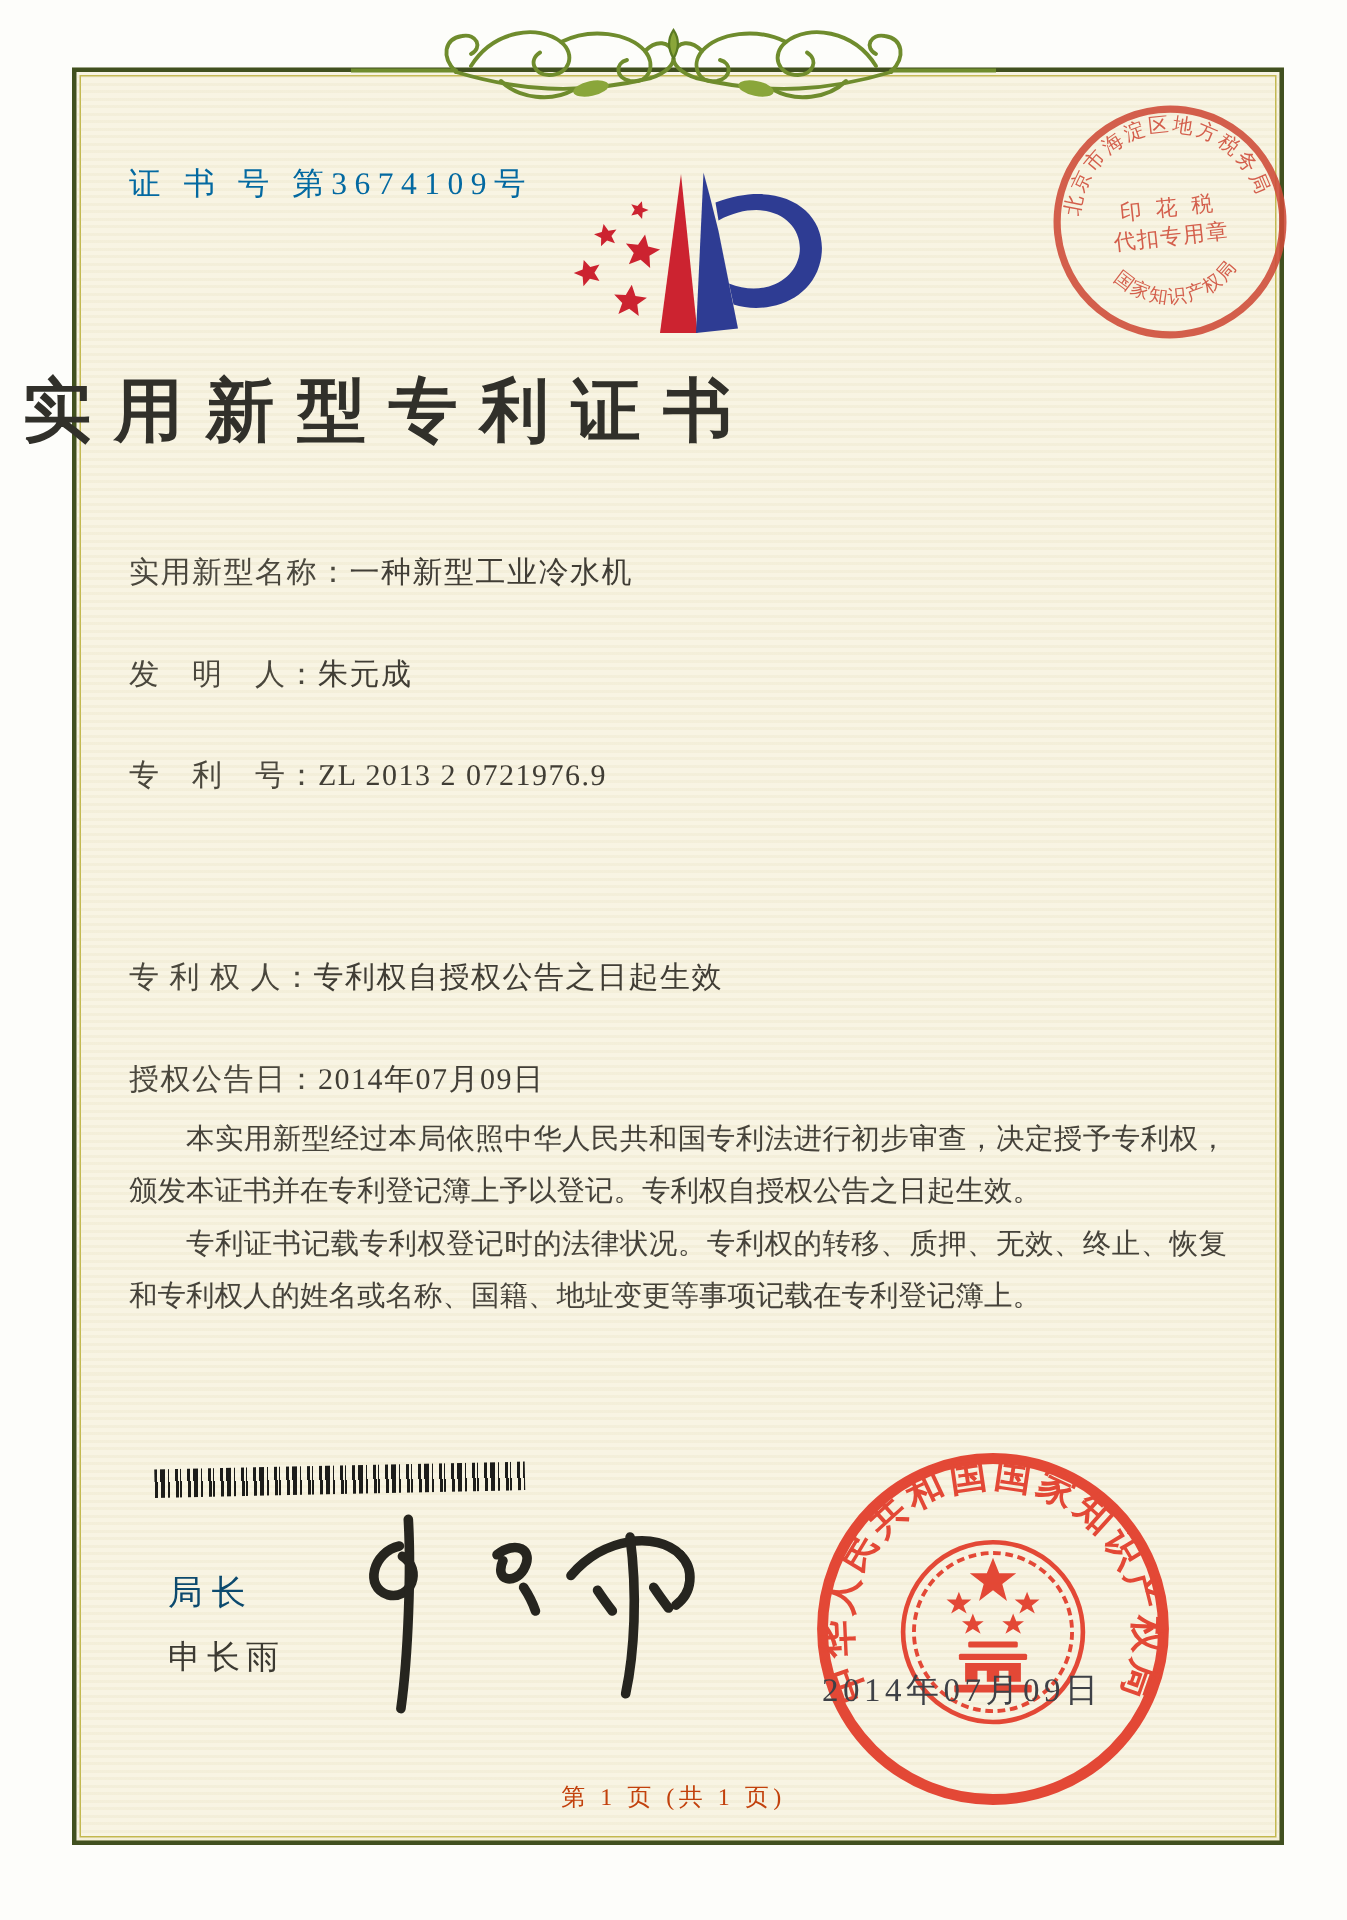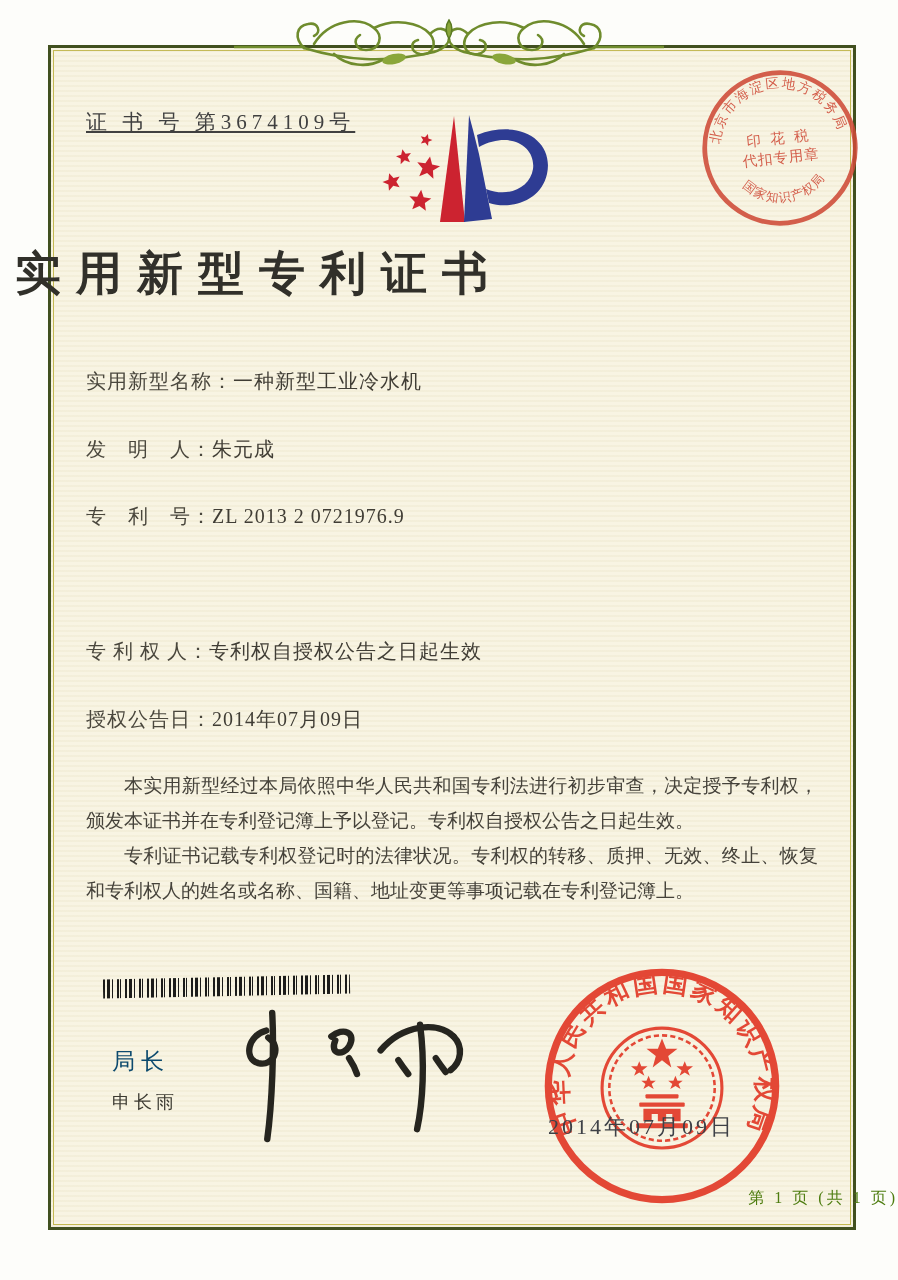--- a/index.html
+++ b/index.html
@@ -19,57 +19,57 @@
   .frame-texture{
     position:absolute;inset:0;
     background:repeating-linear-gradient(0deg, rgba(210,200,150,.12) 0 2px, rgba(255,255,255,0) 2px 5px);
   }
   .ornament-top{
     position:absolute;top:2px;left:50%;transform:translateX(-50%);
     width:430px;height:80px;
   }
   .cert-number{
     position:absolute;left:86px;top:108px;
-    font-size:21px;letter-spacing:5px;color:#404040;text-decoration:underline;
+    font-size:21px;letter-spacing:5px;color:#0369a1;
   }
   .logo{position:absolute;left:346px;top:102px;width:220px;height:140px;}
   .tax-stamp{position:absolute;left:698px;top:66px;width:164px;height:164px;transform:rotate(-6deg);opacity:.88;}
   .doc-title{
     position:absolute;top:243px;left:0;width:100%;text-align:left;
     font-size:46px;font-weight:700;color:#31302a;letter-spacing:15px;text-indent:15px;
   }
   .field-row{position:absolute;left:86px;font-size:20px;color:#46433a;letter-spacing:1px;white-space:nowrap;}
   .field-label{color:#4a473d;}
   .field-value{color:#403d35;}
   .body-text{
     position:absolute;left:86px;right:80px;top:742px;
-    font-size:19px;line-height:35px;color:#45423a;text-align:justify;margin-top:26px;
+    font-size:19px;line-height:35px;color:#45423a;text-align:justify;
   }
   .body-text p{margin:0;text-indent:2em;}
   .barcode{
     position:absolute;left:103px;top:977px;width:247px;height:19px;
     transform:rotate(-1.2deg);
     background:repeating-linear-gradient(90deg,
       #1c1c1a 0 2px, transparent 2px 4px,
       #1c1c1a 4px 7px, transparent 7px 9px,
       #1c1c1a 9px 10px, transparent 10px 14px,
       #1c1c1a 14px 16px, transparent 16px 17px,
       #1c1c1a 17px 18px, transparent 18px 22px);
   }
   .sig-title{position:absolute;left:112px;top:1046px;font-size:23px;letter-spacing:6px;color:#0c4a6e;font-family:"Liberation Sans","DejaVu Sans",sans-serif;}
-  .sig-name{position:absolute;left:112px;top:1090px;font-size:18px;letter-spacing:4px;color:#3c3a32;font-family:"Liberation Sans","DejaVu Sans",sans-serif;text-align:center;}
+  .sig-name{position:absolute;left:112px;top:1090px;font-size:22px;letter-spacing:4px;color:#3c3a32;font-family:"Liberation Sans","DejaVu Sans",sans-serif;text-align:center;}
   .signature{position:absolute;left:226px;top:1005px;width:258px;height:138px;}
   .big-seal{position:absolute;left:538px;top:962px;width:248px;height:248px;opacity:.92;}
   .seal-date{
     position:absolute;left:548px;top:1112px;width:250px;
     font-size:22px;letter-spacing:3px;color:#3e4147;white-space:nowrap;
   }
   .page-footer{
-    position:absolute;left:0;top:1188px;width:100%;text-align:right;
-    font-size:16px;letter-spacing:3px;color:#4d7c0f;
+    position:absolute;left:0;top:1188px;width:100%;text-align:center;
+    font-size:16px;letter-spacing:3px;color:#c2410c;
   }
   svg text{font-family:"Liberation Serif","DejaVu Serif",serif;}
 </style>
 </head>
 <body>
 
 <div class="canvas">
 
   <div class="frame">
     <div class="frame-texture"></div>

